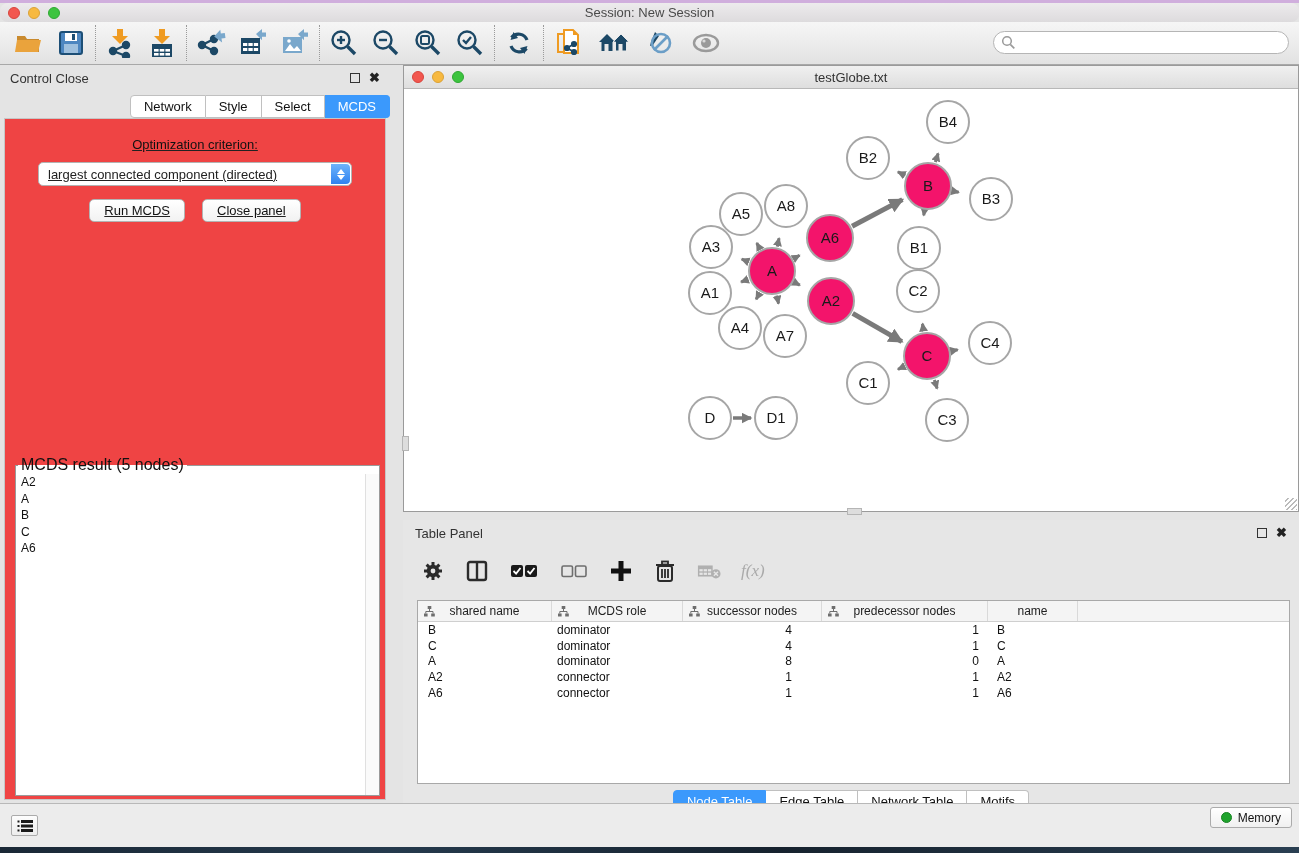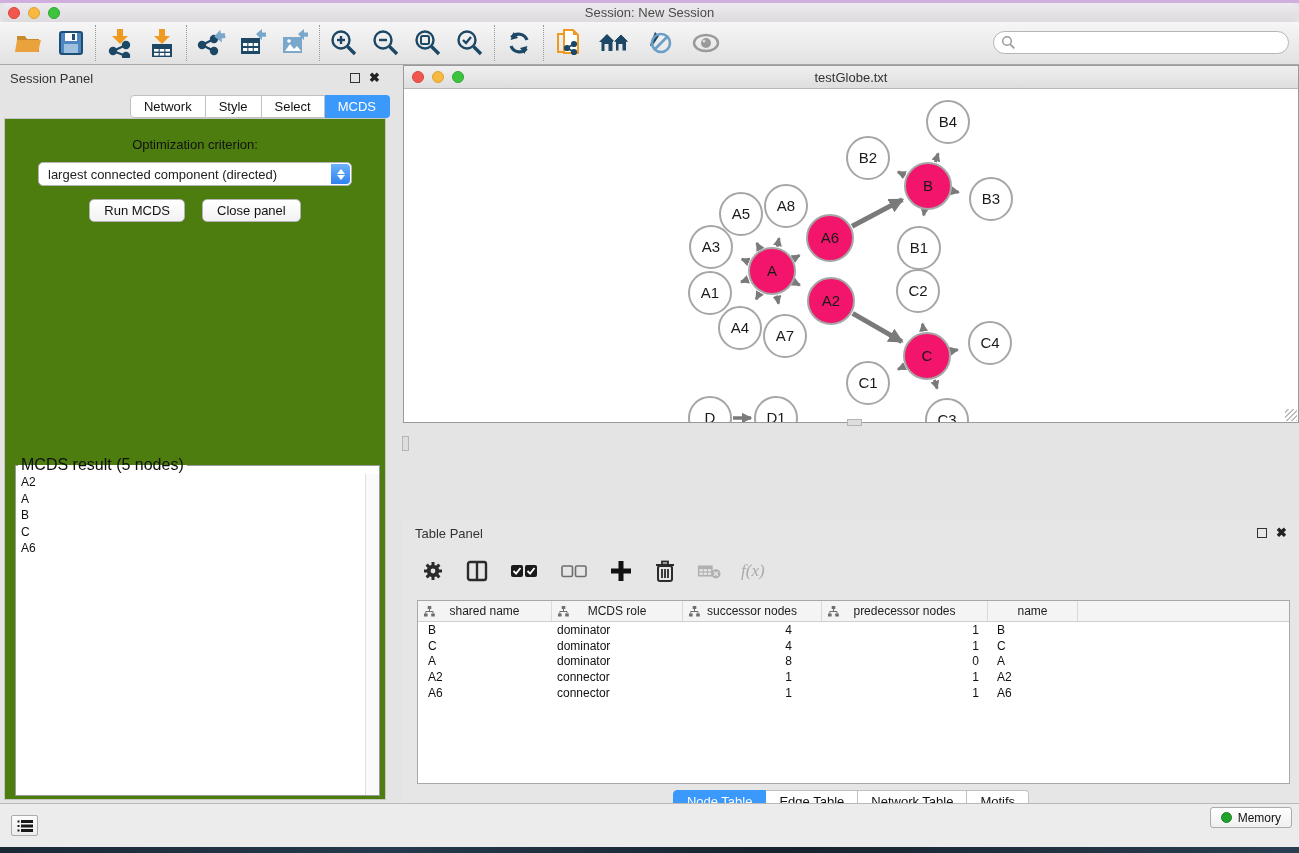--- a/index.html
+++ b/index.html
@@ -40,21 +40,21 @@
 
   .cp-tabs { position:absolute; top:30px; left:0; right:0; display:flex; justify-content:flex-end; }
   .seg { display:flex; }
   .seg .tab { background:#fff; border:1px solid #c0c0c0; border-left-width:0; padding:3px 13px;
               font-size:13px; color:#111; }
   .seg .tab:first-child { border-left-width:1px; border-radius:4px 0 0 4px; }
   .seg .tab:last-child { border-radius:0 4px 4px 0; }
   .seg .tab.active { background:#3b99fc; border-color:#3b99fc; color:#fff; }
 
   .cp-body { position:absolute; left:4px; right:4px; top:53px; bottom:20px;
-             background:#4d7c0f; border:1px solid #c6c6c6; }
+             background:#ef4444; border:1px solid #c6c6c6;text-decoration:underline; }
   .opt-label { text-align:center; margin-top:18px; font-size:13px; color:#111; }
   .select-box { position:relative; width:314px; height:24px; margin:10px auto 8px auto; background:#fff;
                 border:1px solid #b3b3b3; border-radius:5px; display:flex; align-items:center;
                 padding-left:9px; font-size:13px; }
   .select-stepper { position:absolute; right:1px; top:1px; bottom:1px; width:19px; border-radius:0 4px 4px 0;
                     background:linear-gradient(#6db3fb,#2f82f0); display:flex; flex-direction:column;
                     align-items:center; justify-content:center; gap:1px; }
   .chev { width:0; height:0; border-left:4px solid transparent; border-right:4px solid transparent; }
   .chev.up { border-bottom:5px solid #fff; }
   .chev.down { border-top:5px solid #fff; }
@@ -63,21 +63,21 @@
               padding:3px 14px; font-size:13px; color:#111; }
 
   fieldset.mcds-box { position:absolute; left:10px; right:5px; top:337px; bottom:3px;
                       border:1px solid #9a9a9a; background:#fff; }
   fieldset.mcds-box legend { font-size:16px; color:#111; padding:0 3px; margin-left:2px; background:transparent; }
   .mcds-list { position:absolute; left:0; right:14px; top:0; bottom:0; background:#fff; overflow:hidden; }
   .mcds-item { font-size:12px; padding:1px 0 1px 5px; line-height:14.5px; color:#111; }
   .mcds-scroll { position:absolute; right:0; top:0; bottom:0; width:14px; background:#fafafa; border-left:1px solid #e0e0e0; }
 
   
-  .net-window { position:absolute; left:403px; top:65px; width:896px; height:358px;
+  .net-window { position:absolute; left:403px; top:65px; width:896px; height:447px;
                 border:1px solid #9a9a9a; background:#fff; }
   .net-title { height:23px; background:linear-gradient(#f0f0f0,#dedede); border-bottom:1px solid #b8b8b8;
                display:flex; align-items:center; position:relative; }
   .net-title .title { position:absolute; left:0; right:0; text-align:center; font-size:13px; color:#333; }
   .net-canvas { position:absolute; left:0; right:0; top:23px; bottom:0; background:#fff; overflow:hidden; }
   .net-canvas svg { display:block; }
   .resize-grip { position:absolute; right:1px; bottom:1px; width:12px; height:12px;
     background:repeating-linear-gradient(135deg, transparent 0 2px, #bbb 2px 3.5px); }
   .pane-handle-v { position:absolute; left:-2px; top:370px; width:7px; height:15px; background:#ddd; border:1px solid #b5b5b5; }
   .pane-handle-h { position:absolute; left:443px; bottom:-4px; width:15px; height:7px; background:#ddd; border:1px solid #b5b5b5; }
@@ -303,21 +303,21 @@
       <svg width="15" height="15" viewBox="0 0 15 15">
           <circle cx="6" cy="6" r="4.3" fill="none" stroke="#9a9a9a" stroke-width="1.5"></circle>
           <line x1="9.3" y1="9.3" x2="13.3" y2="13.3" stroke="#9a9a9a" stroke-width="1.7"></line>
         </svg>
     </span>
   </div>
 </div>
 
 <div class="control-panel">
   <div class="panel-head">
-    <span class="ptitle">Session Panel</span>
+    <span class="ptitle">Control Close</span>
     <span class="spacer"></span>
     <span class="float-ic"></span>
     <span class="close-ic">✖</span>
   </div>
   <div class="cp-tabs">
     <div class="seg">
       <div class="tab">Network</div>
       <div class="tab">Style</div>
       <div class="tab">Select</div>
       <div class="tab active">MCDS</div>

